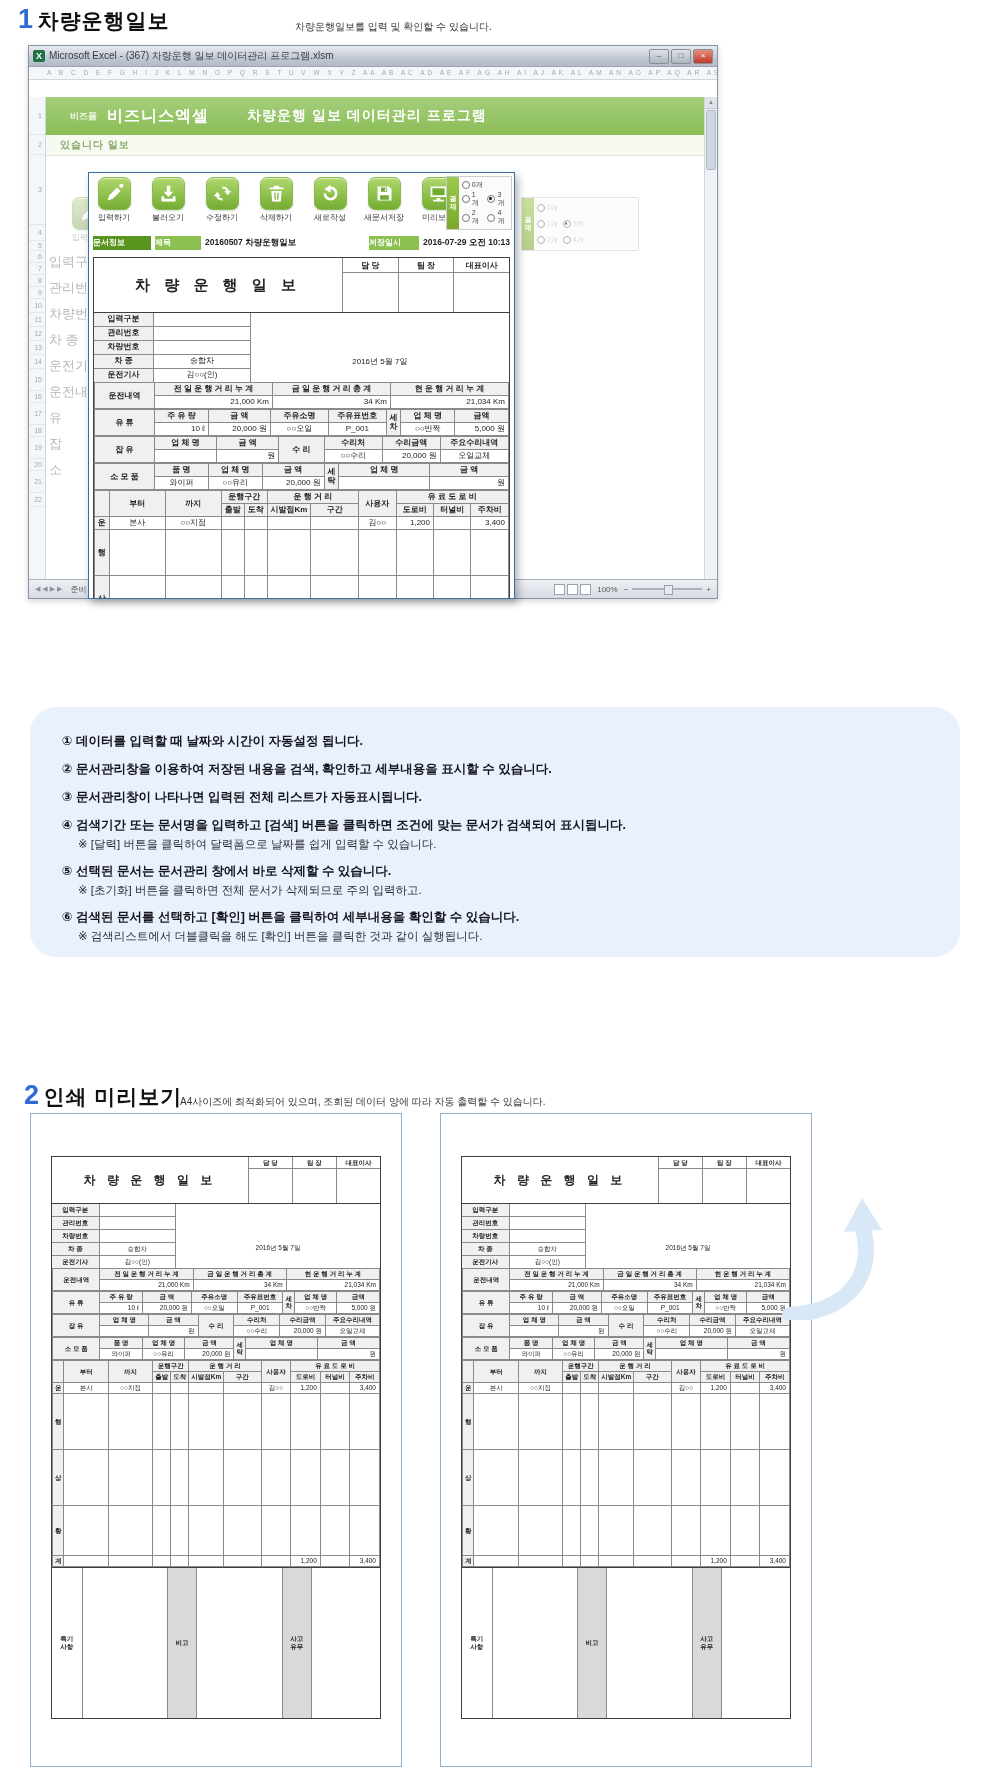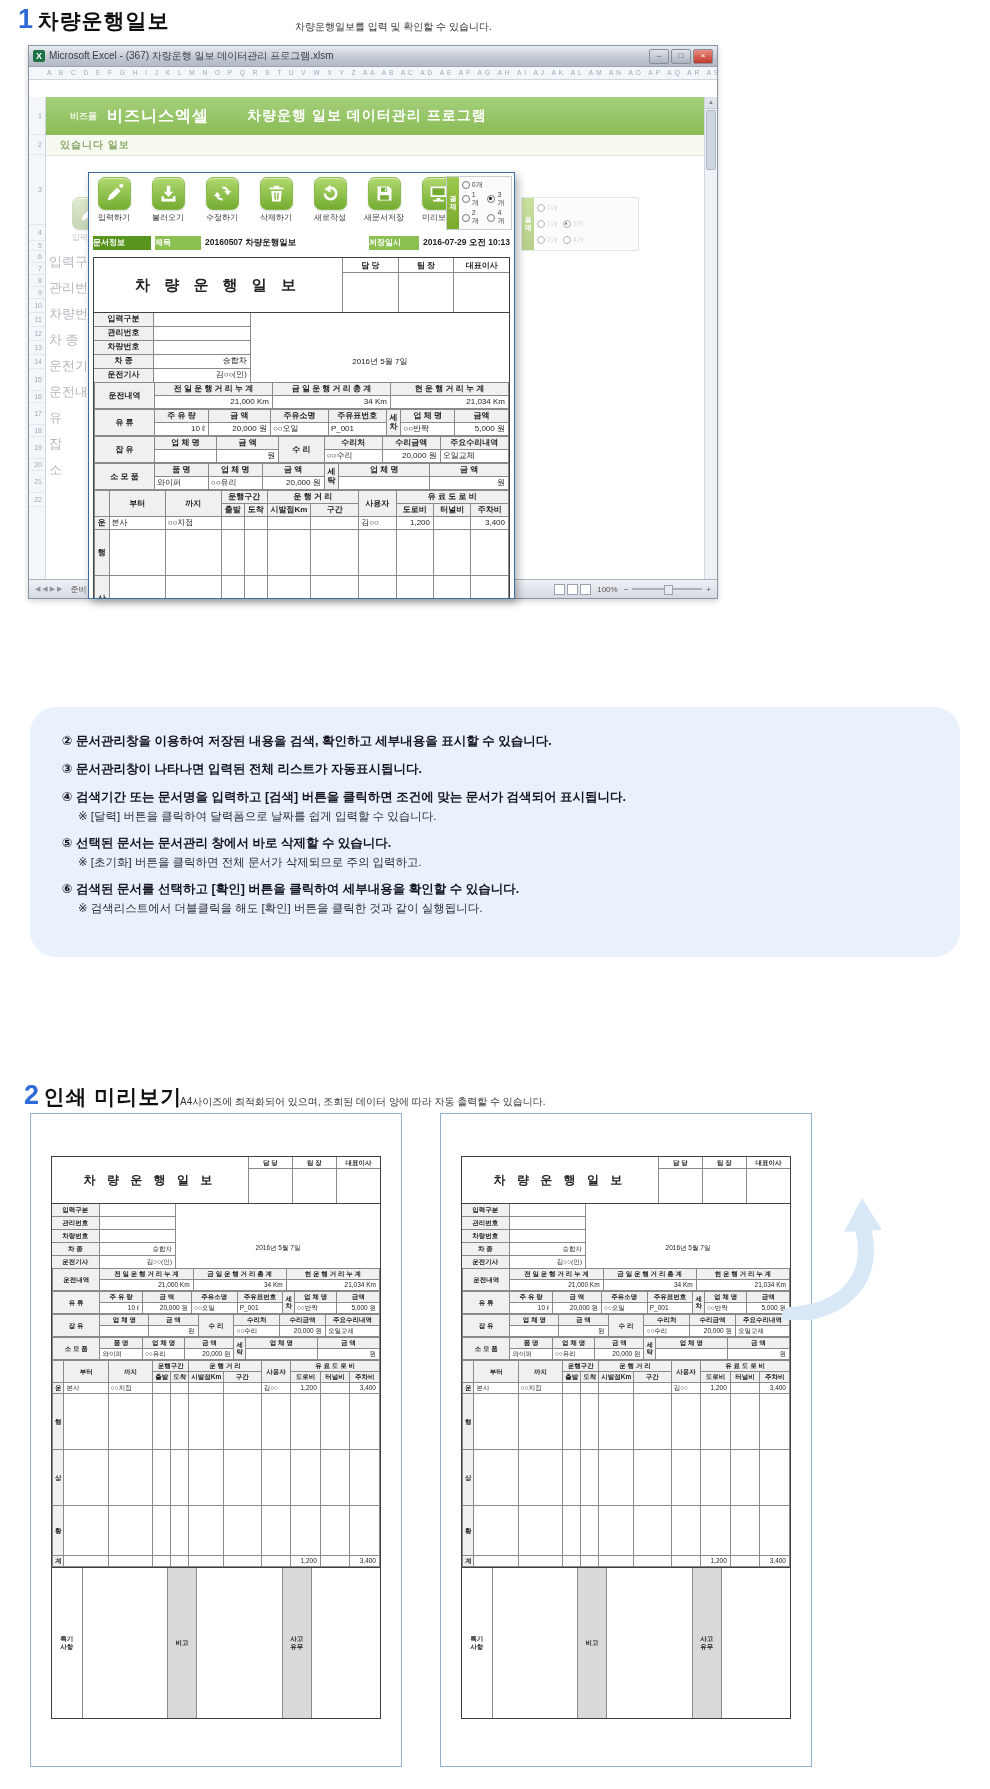--- a/index.html
+++ b/index.html
@@ -77,34 +77,34 @@
   .popup-form-wrap{position:absolute;left:4px;top:84px;width:417px;bottom:0;overflow:hidden;}
 
   
   .vform{border:1.5px solid #404040;background:#fff;box-sizing:border-box;}
   .vform table{border-collapse:collapse;width:100%;table-layout:fixed;}
   .vform td,.vform th{border:1px solid #8a8a8a;overflow:hidden;white-space:nowrap;padding:0 2px;box-sizing:border-box;font-weight:normal;}
   .vform th{background:#f0f0ee;font-weight:bold;text-align:center;}
   .vform td.lab{background:#f0f0ee;font-weight:bold;text-align:center;}
   .vform td.vlab{background:#f0f0ee;font-weight:bold;text-align:center;white-space:normal;line-height:1.05;padding:0 1px;}
   .vform td.num{text-align:right;padding-right:3px;}
-  .vform td.ctr{text-align:left;}
+  .vform td.ctr{text-align:center;}
   .f-head{display:flex;border-bottom:1px solid #404040;}
   .f-title{flex:1;display:flex;align-items:center;justify-content:center;font-weight:bold;}
   .f-approve{width:40%;border-left:1px solid #8a8a8a;display:flex;flex-direction:column;}
   .f-ar{display:flex;flex:none;}
   .f-ah,.f-as{flex:1;border-left:1px solid #8a8a8a;border-bottom:1px solid #8a8a8a;text-align:center;box-sizing:border-box;}
   .f-ah:first-child,.f-as:first-child{border-left:none;}
   .f-ar:last-child .f-as{border-bottom:none;flex:1;}
   .f-inforow{display:flex;}
   .f-ileft{width:37.5%;}
   .f-irow{display:flex;border-bottom:1px solid #8a8a8a;}
   .f-irow:last-child{border-bottom:none;}
   .f-il{width:38.7%;background:#f0f0ee;font-weight:bold;text-align:center;border-right:1px solid #8a8a8a;box-sizing:border-box;}
-  .f-iv{flex:1;display:flex;justify-content:flex-end;padding:0 3px;box-sizing:border-box;font-family:Liberation Serif, serif;}
+  .f-iv{flex:1;display:flex;justify-content:center;padding:0 3px;box-sizing:border-box;}
   .f-date{flex:1;border-left:1px solid #8a8a8a;position:relative;}
   .f-date span{position:absolute;left:0;right:0;top:62%;text-align:center;}
   .f-foot{display:flex;border-top:1px solid #404040;}
   .f-fc{border-left:1px solid #8a8a8a;box-sizing:border-box;display:flex;align-items:center;justify-content:center;text-align:center;font-weight:bold;white-space:pre-line;line-height:1.2;}
   .f-fc:first-child{border-left:none;}
   .f-fc.gray{background:#d9d9d9;}
 
   
   .form--popup{font-size:8px;}
   .form--popup .f-head{height:54px;}
@@ -685,20 +685,21 @@
               <td></td>
               <td></td>
             </tr>
           </tbody>
         </table>
       </div>
     </div>
 </div>
 
 <div class="abs notes">
+  <div class="note-main">① 데이터를 입력할 때 날짜와 시간이 자동설정 됩니다.</div>
 
   <div class="note-main">② 문서관리창을 이용하여 저장된 내용을 검색, 확인하고 세부내용을 표시할 수 있습니다.</div>
 
   <div class="note-main">③ 문서관리창이 나타나면 입력된 전체 리스트가 자동표시됩니다.</div>
 
   <div class="note-main">④ 검색기간 또는 문서명을 입력하고 [검색] 버튼을 클릭하면 조건에 맞는 문서가 검색되어 표시됩니다.</div>
   <div class="note-sub">※ [달력] 버튼을 클릭하여 달력폼으로 날짜를 쉽게 입력할 수 있습니다.</div>
   <div class="note-main">⑤ 선택된 문서는 문서관리 창에서 바로 삭제할 수 있습니다.</div>
   <div class="note-sub">※ [초기화] 버튼을 클릭하면 전체 문서가 삭제되므로 주의 입력하고.</div>
   <div class="note-main">⑥ 검색된 문서를 선택하고 [확인] 버튼을 클릭하여 세부내용을 확인할 수 있습니다.</div>

